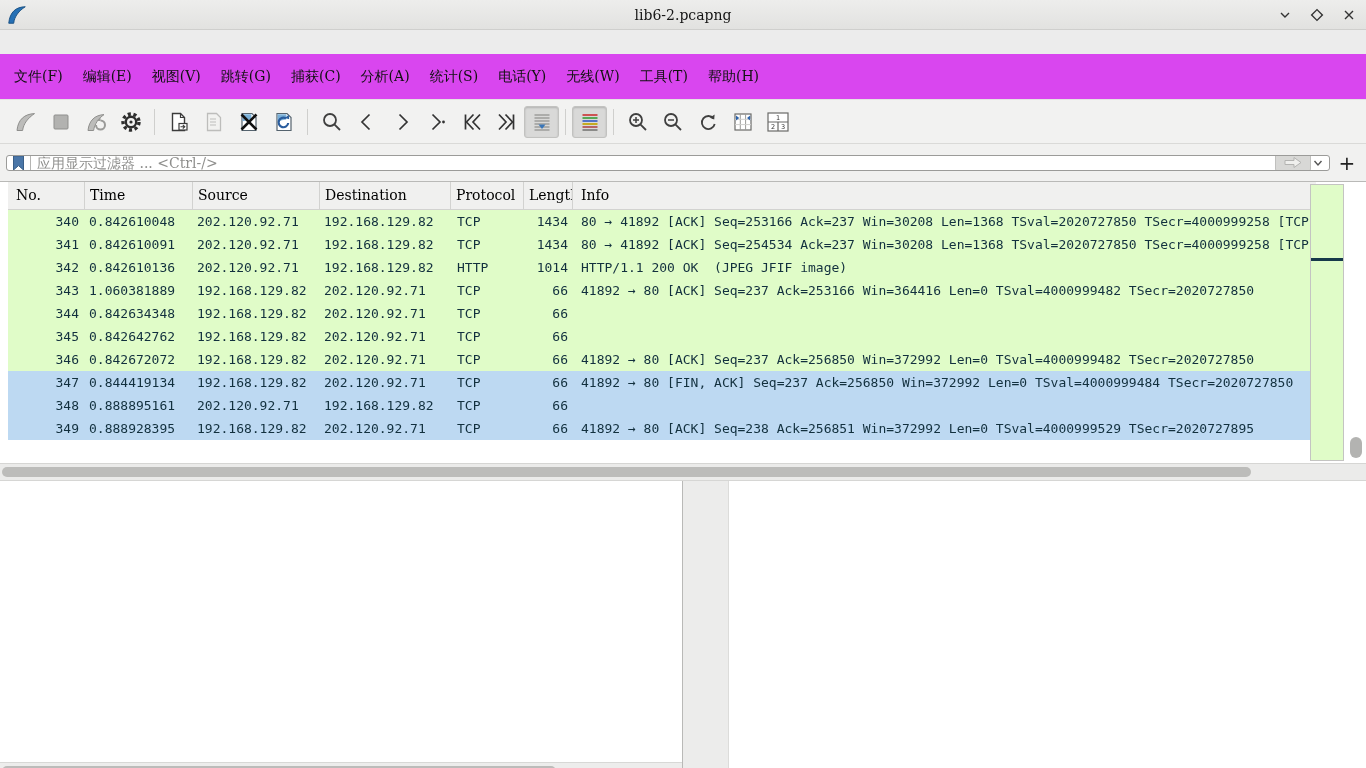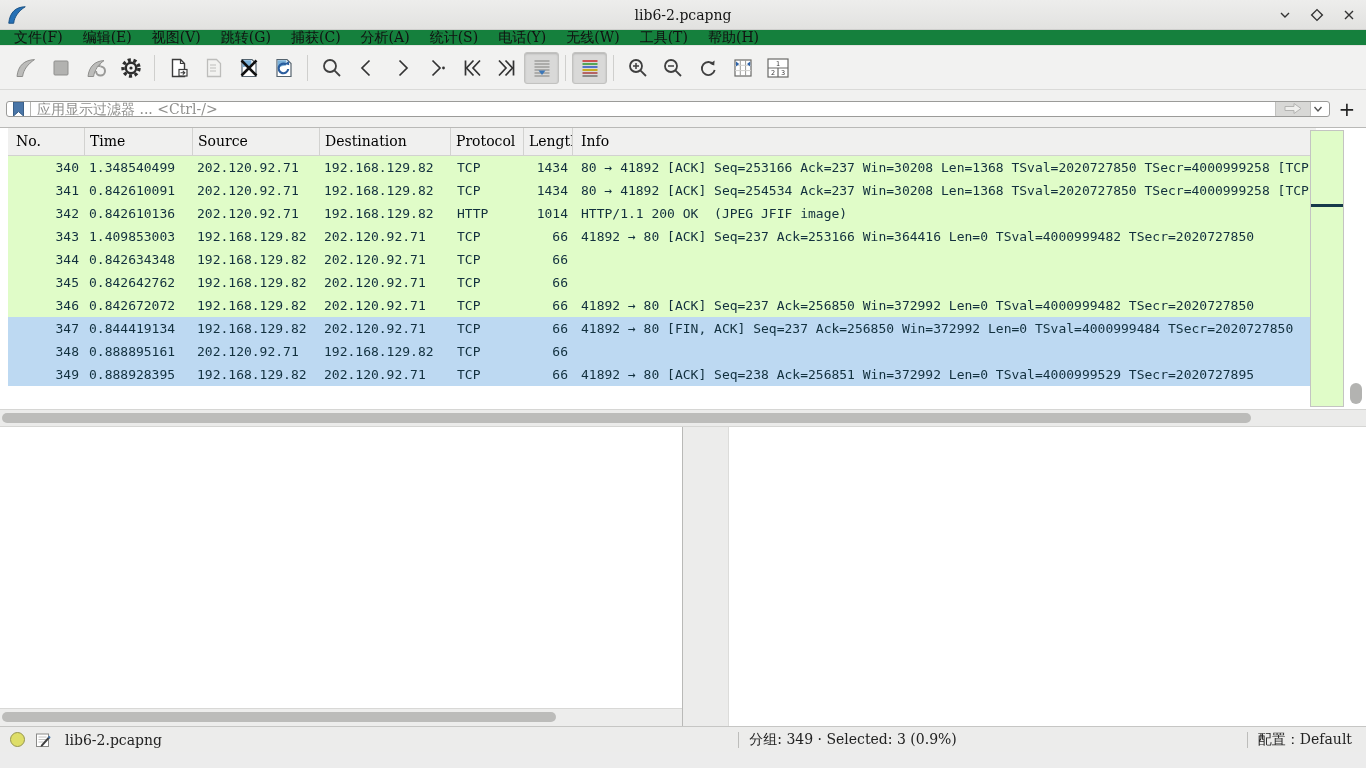--- a/index.html
+++ b/index.html
@@ -8,21 +8,21 @@
 
   
   .titlebar { height:30px; background:linear-gradient(#ededec,#e2e2e0); border-bottom:1px solid #cfcfcd;
               position:relative; display:flex; align-items:center; }
   .titlebar .logo { position:absolute; left:6px; top:4px; }
   .titlebar .title { position:absolute; left:0; right:0; text-align:center; font-size:14px; color:#151515; }
   .win-controls { position:absolute; right:8px; top:0; height:30px; display:flex; align-items:center; gap:14px; }
   .win-btn { width:18px; height:18px; display:flex; align-items:center; justify-content:center; }
 
   
-  .menubar { height:16px; background:#15803d; border-bottom:1px solid #e3e3e1; display:flex; align-items:center; padding-left:4px; }
+  .menubar { height:46px; background:#d946ef; border-bottom:1px solid #e3e3e1; display:flex; align-items:center; padding-left:4px;margin-top:24px; }
   .menu-item { font-size:14px; padding:5px 10px; color:#111; cursor:default; }
 
   
   .toolbar { height:44px; background:#f2f2f1; border-bottom:1px solid #dadad8; display:flex; align-items:center; padding-left:8px; }
   .tb { width:35px; height:32px; display:flex; align-items:center; justify-content:center; border:1px solid transparent; border-radius:3px; }
   .tb.pressed { background:#d9d9d8; border-color:#c2c2c0; box-shadow:inset 0 1px 2px rgba(0,0,0,.18); }
   .tbsep { width:1px; height:26px; background:#cfcfcd; margin:0 6px; }
 
   
   .filterbar { height:38px; background:#f1f1f0; border-bottom:1px solid #b9b9b7; display:flex; align-items:center; padding:0 6px; }
@@ -306,21 +306,21 @@
       <span class="hc">Time</span>
       <span class="hc">Source</span>
       <span class="hc">Destination</span>
       <span class="hc">Protocol</span>
       <span class="hc">Length</span>
       <span class="hc">Info</span>
     </div>
     <div class="rows">
       <div class="prow">
           <span class="c-no">340</span>
-          <span class="c-time">1.348540499</span>
+          <span class="c-time">0.842610048</span>
           <span class="c-src">202.120.92.71</span>
           <span class="c-dst">192.168.129.82</span>
           <span class="c-proto">TCP</span>
           <span class="c-len">1434</span>
           <span class="c-info">80 → 41892 [ACK] Seq=253166 Ack=237 Win=30208 Len=1368 TSval=2020727850 TSecr=4000999258 [TCP P</span>
         </div>
         <div class="prow">
           <span class="c-no">341</span>
           <span class="c-time">0.842610091</span>
           <span class="c-src">202.120.92.71</span>
@@ -333,21 +333,21 @@
           <span class="c-no">342</span>
           <span class="c-time">0.842610136</span>
           <span class="c-src">202.120.92.71</span>
           <span class="c-dst">192.168.129.82</span>
           <span class="c-proto">HTTP</span>
           <span class="c-len">1014</span>
           <span class="c-info">HTTP/1.1 200 OK  (JPEG JFIF image)</span>
         </div>
         <div class="prow">
           <span class="c-no">343</span>
-          <span class="c-time">1.409853003</span>
+          <span class="c-time">1.060381889</span>
           <span class="c-src">192.168.129.82</span>
           <span class="c-dst">202.120.92.71</span>
           <span class="c-proto">TCP</span>
           <span class="c-len">66</span>
           <span class="c-info">41892 → 80 [ACK] Seq=237 Ack=253166 Win=364416 Len=0 TSval=4000999482 TSecr=2020727850</span>
         </div>
         <div class="prow">
           <span class="c-no">344</span>
           <span class="c-time">0.842634348</span>
           <span class="c-src">192.168.129.82</span>

